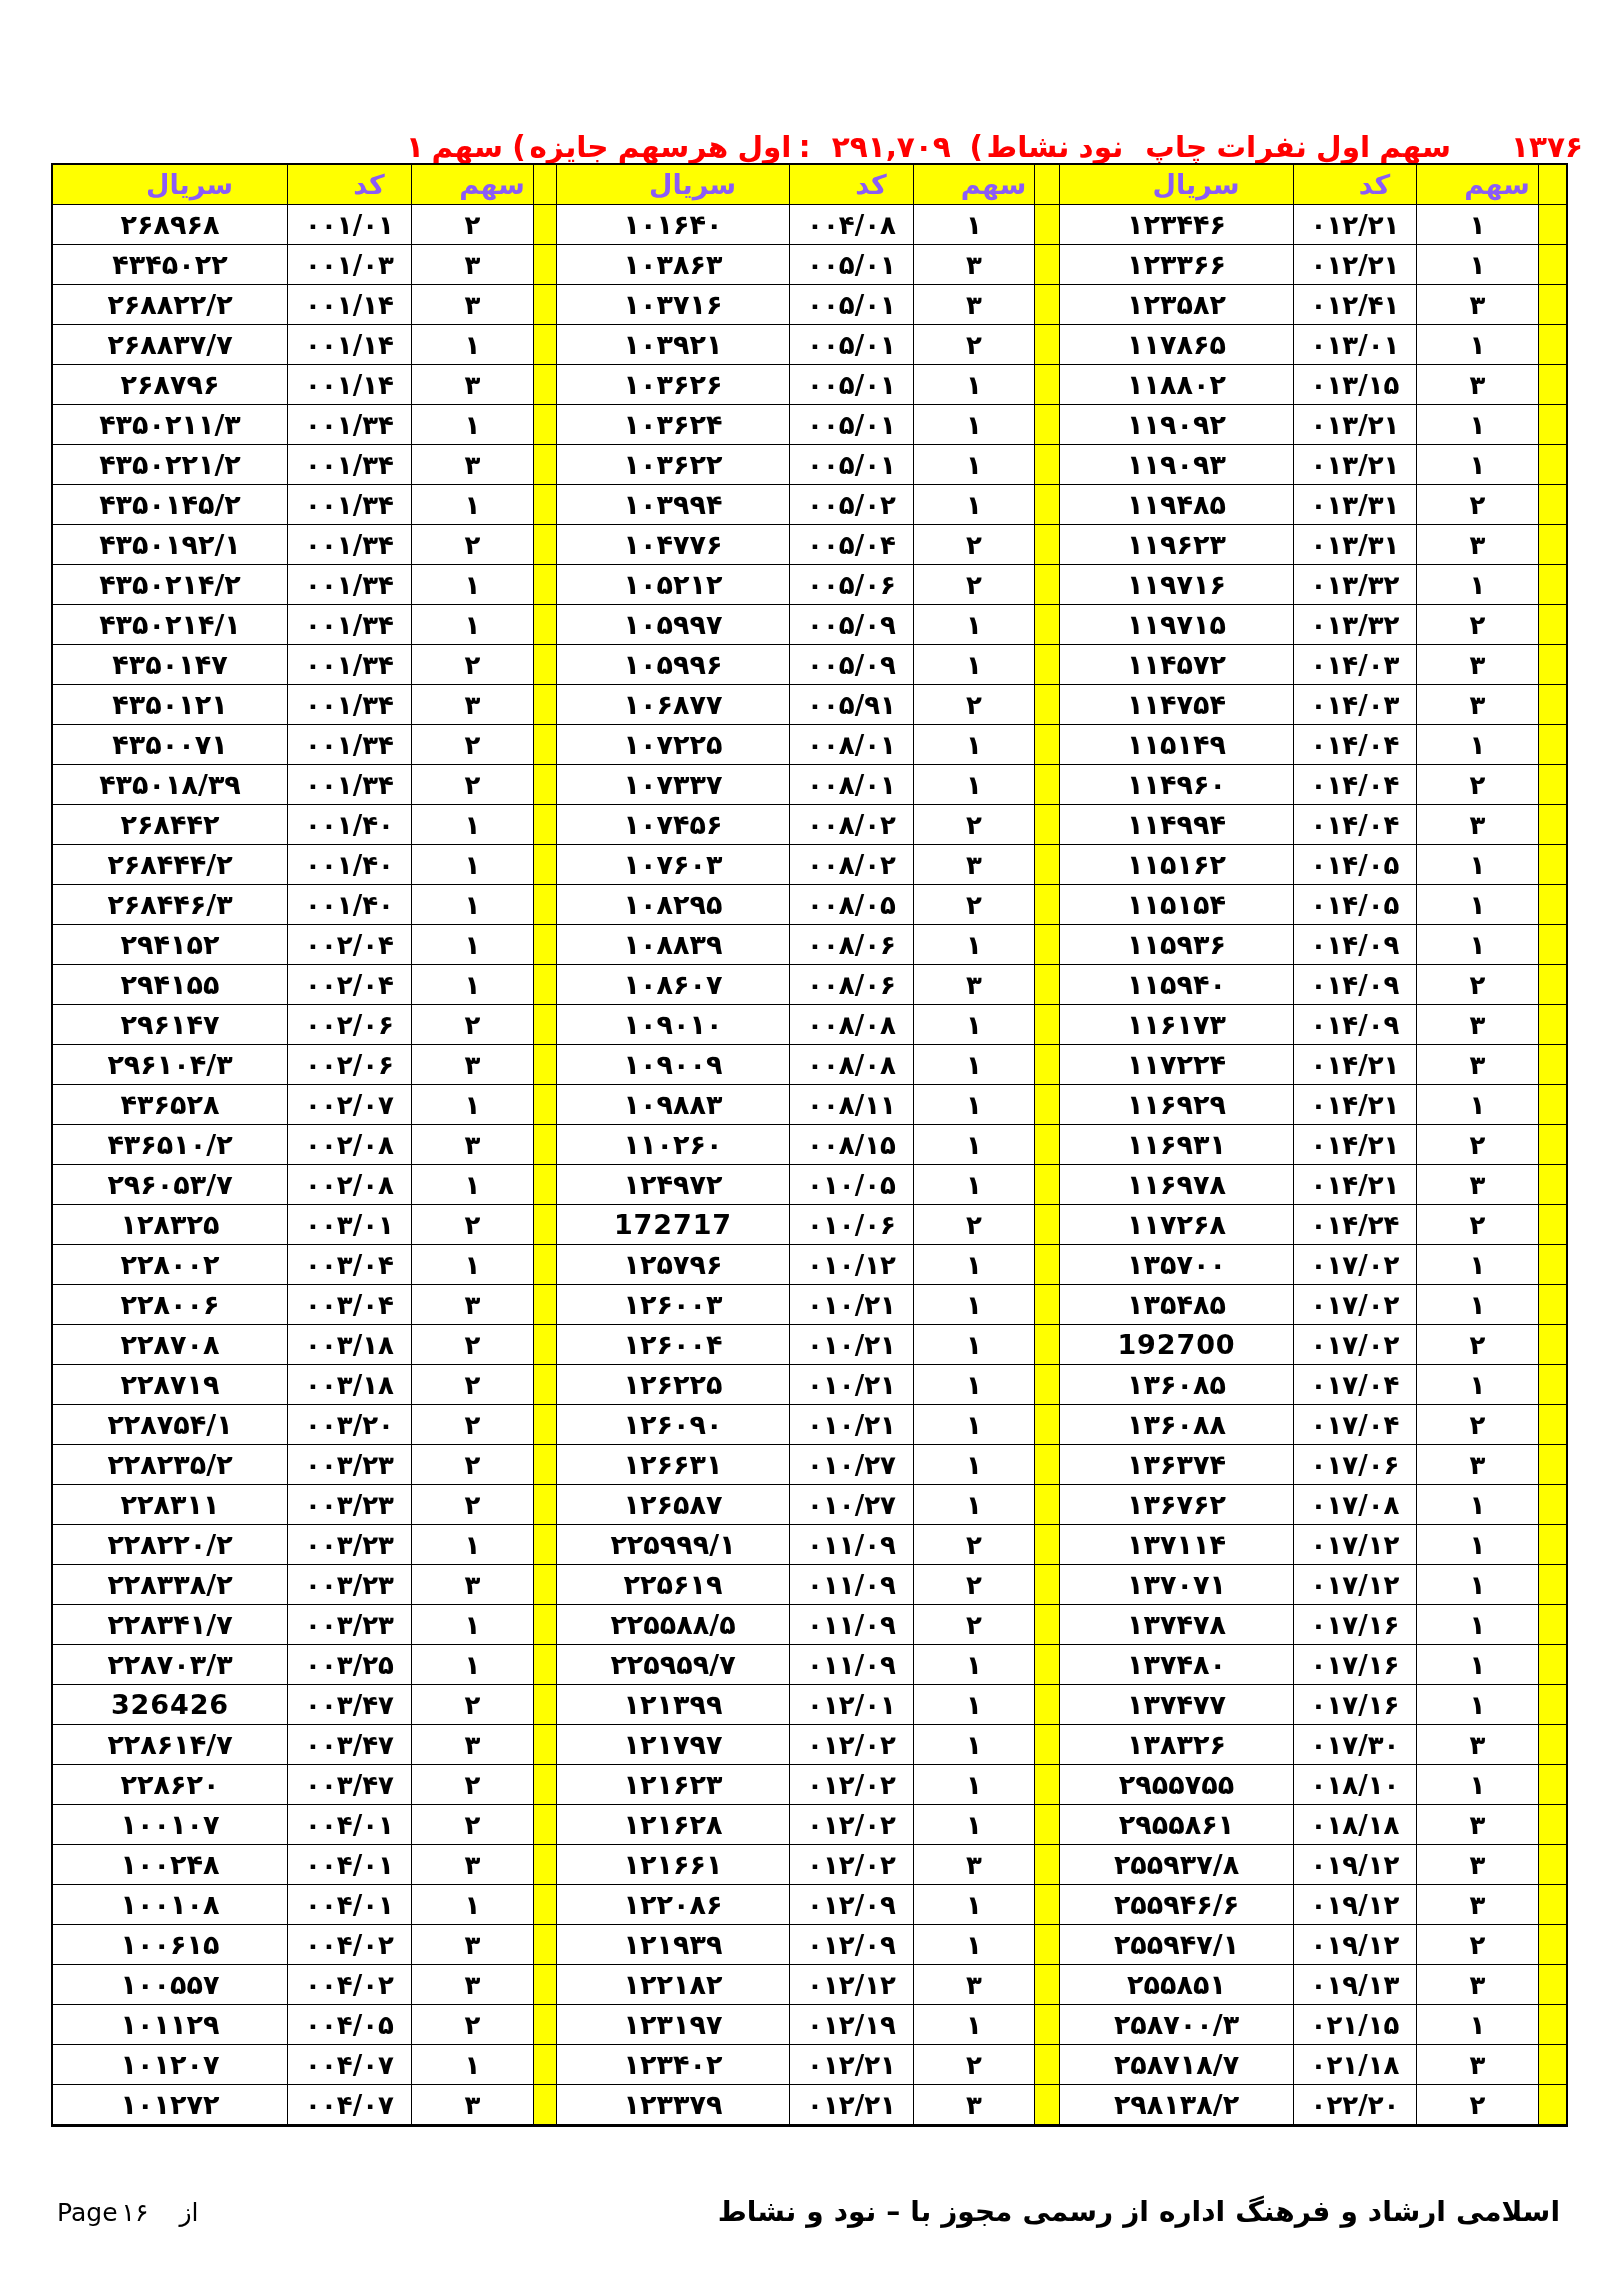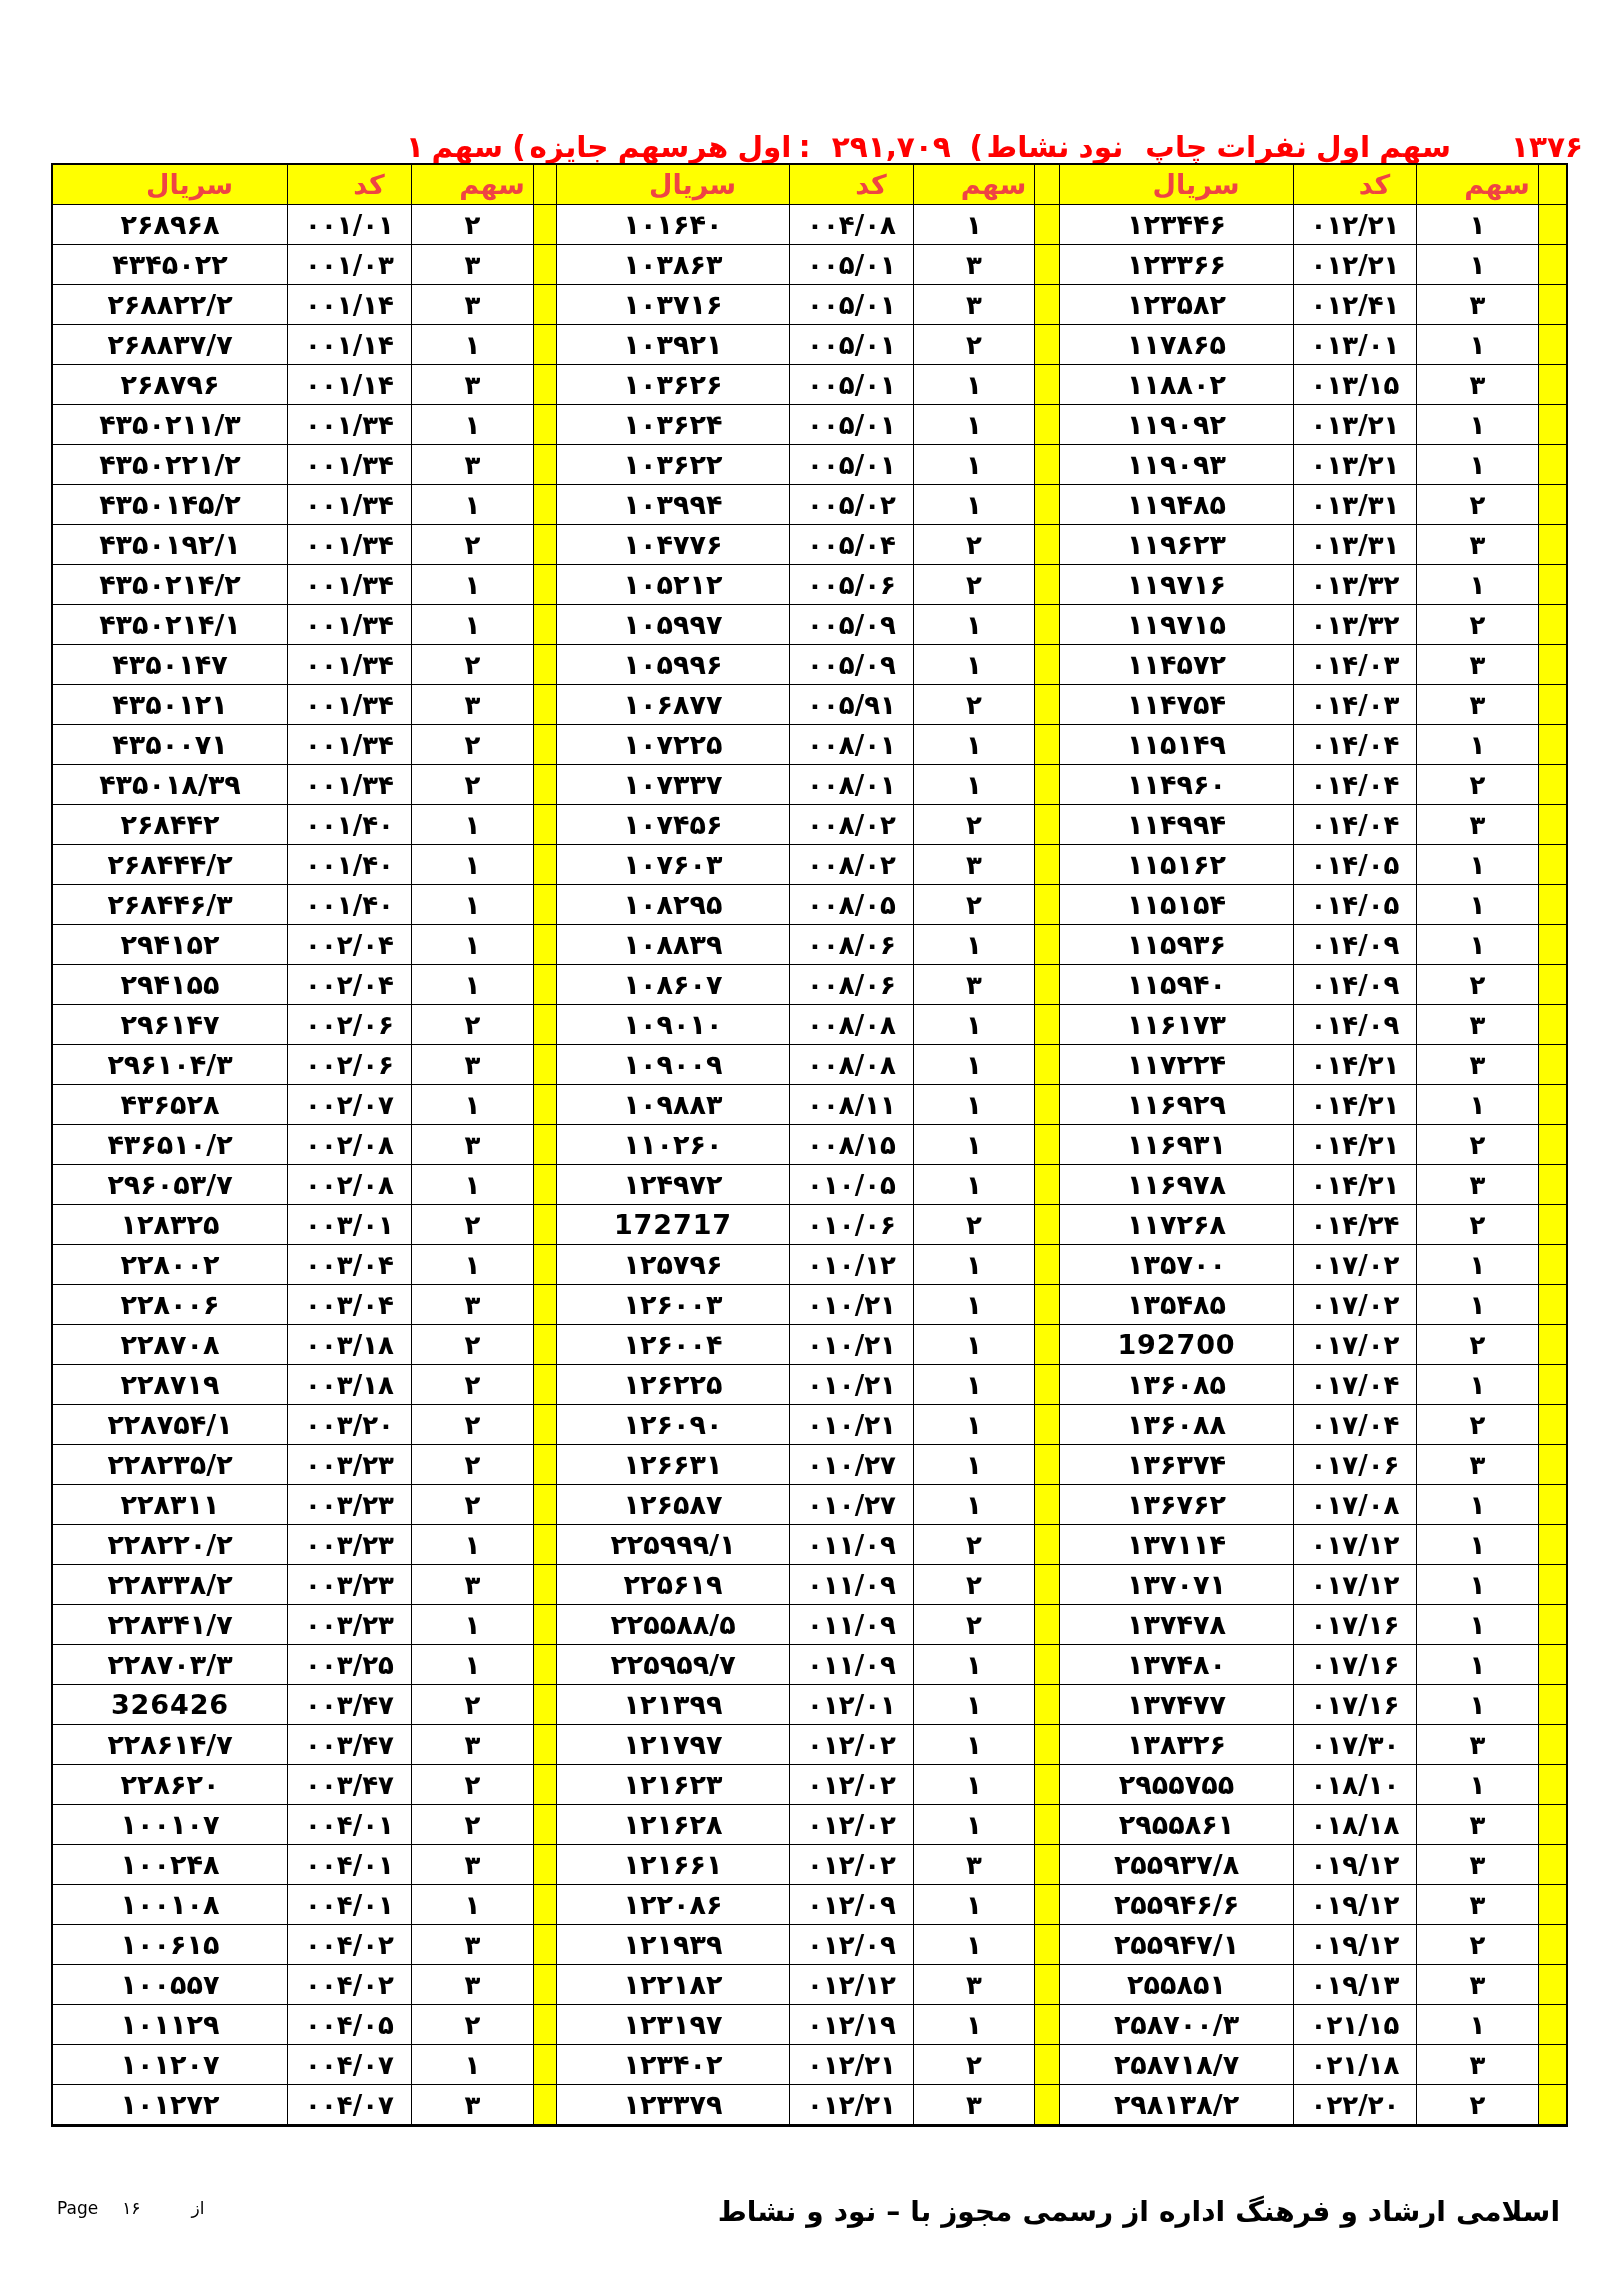--- a/index.html
+++ b/index.html
@@ -6,37 +6,37 @@
   .page{position:relative;width:1619px;height:2290px;background:#ffffff;overflow:hidden;
         font-family:"DejaVu Sans",sans-serif;}
   .tok{display:inline-block;white-space:nowrap;}
   .title-row{position:absolute;left:438px;top:59px;display:flex;align-items:baseline;
              font-weight:bold;font-size:30px;color:#000;}
   .subtitle-row{position:absolute;left:406px;top:114px;display:flex;align-items:baseline;
              font-weight:bold;font-size:29.5px;color:#ff0000;}
   .ltable{position:absolute;left:51px;top:163px;border:2.8px solid #000;display:grid;
           grid-template-columns:234px 124px 122px 23px 233px 124px 121px 25px 234px 123px 122px 28px;
           grid-auto-rows:40px;background:#fff;}
-  .hcell{height:39px;background:#ffff00;color:#ef4444;font-weight:bold;font-size:27px;
+  .hcell{height:39px;background:#ffff00;color:#8b5cf6;font-weight:bold;font-size:27px;
          display:flex;align-items:center;justify-content:center;
          border-left:1.8px solid #000;border-bottom:2.8px solid #000;padding-left:39px;}
   .hcell.first{border-left:none;}
   .hsep{height:39px;background:#ffff00;border-bottom:2.8px solid #000;border-left:1.8px solid #000;}
   .trow{display:contents;}
   .cell{display:flex;align-items:center;justify-content:center;background:#fff;color:#000;
         font-weight:bold;border-left:1.8px solid #000;border-bottom:1.8px solid #000;
         letter-spacing:0.9px;}
   .cell.first{border-left:none;}
   .cell.serial{font-size:27px;}
   .cell.code{font-size:26px;}
   .cell.share{font-size:26px;}
   .cell.sep{background:#ffff00;}
   .footer-license{position:absolute;right:59px;top:2195px;display:flex;gap:10px;
                   font-weight:bold;font-size:28px;color:#000;}
-  .footer-page{position:absolute;left:57px;top:2198px;display:flex;font-size:17px;color:#000;gap:20px;}
+  .footer-page{position:absolute;left:57px;top:2198px;display:flex;font-size:25px;color:#000;}
 </style>
 </head>
 <body>
 
 <div class="page">
 
 
   <div class="subtitle-row">
       <span class="tok">۱</span>
       <span class="tok" style="margin-left: 7.4px;">سهم</span>

